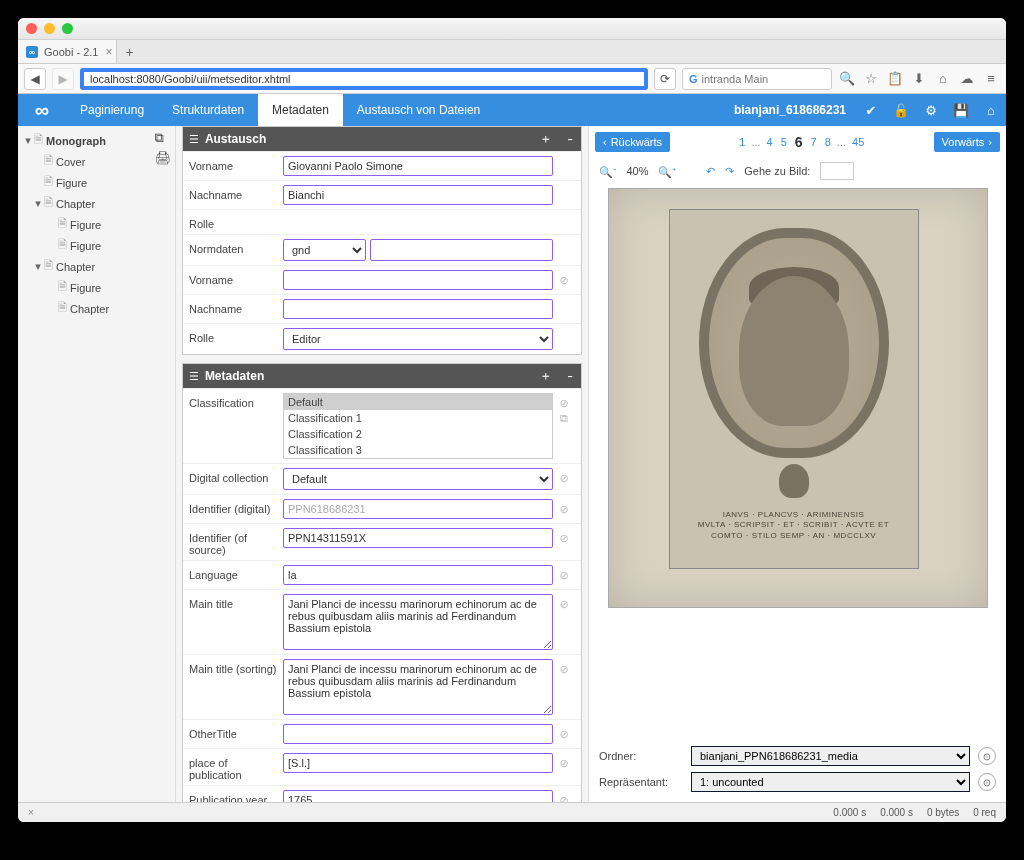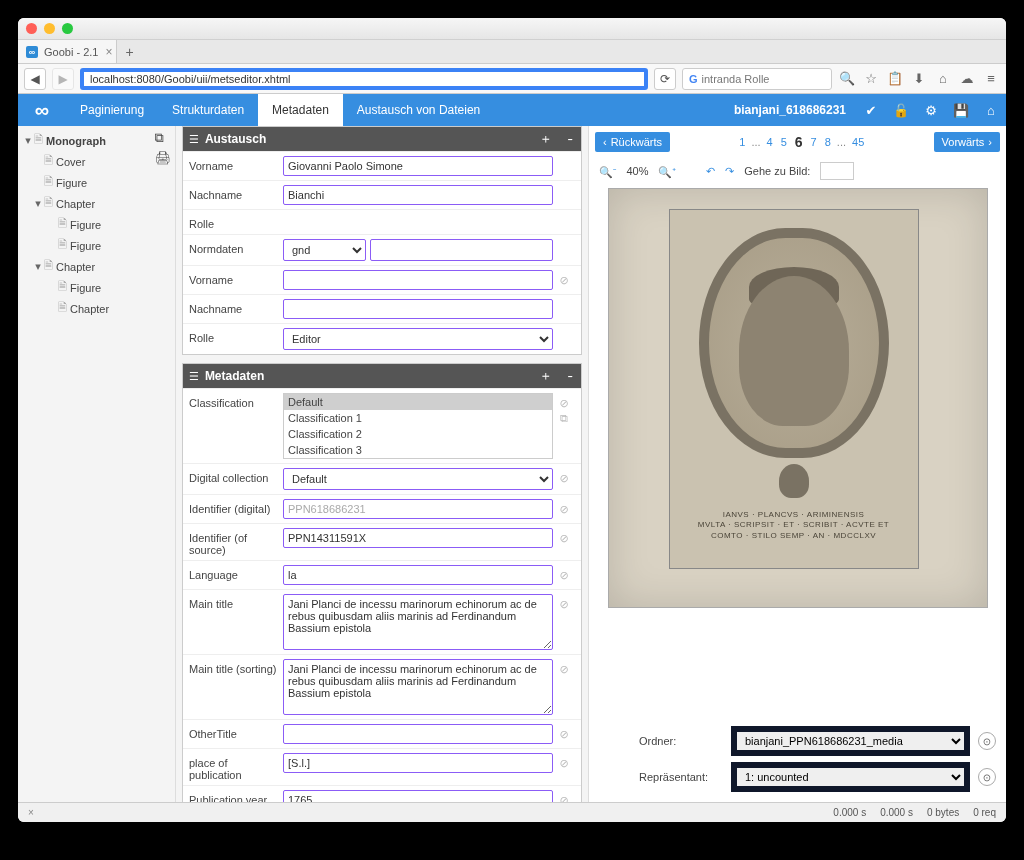--- a/index.html
+++ b/index.html
@@ -65,22 +65,22 @@
   .imgview { flex:1; display:flex; align-items:flex-start; justify-content:center; padding:0 10px; overflow:hidden;}
   .page { width:380px; height:420px; background:#d9d2c3; border:1px solid #aaa; position:relative; box-shadow:inset 0 0 40px rgba(0,0,0,.15);}
   .engrave { position:absolute; left:60px; top:20px; width:250px; height:360px; background:#cac2b0; border:1px solid #888; display:flex; flex-direction:column; align-items:center; justify-content:flex-start;}
   .oval { width:190px; height:230px; border:10px solid #7a7263; border-radius:50% / 55%; margin-top:18px; background:radial-gradient(#b8ae99,#a79c86); position:relative; overflow:hidden;}
   .head { position:absolute; left:50%; top:18%; transform:translateX(-50%); width:110px; height:150px; background:#8d8371; border-radius:50% 50% 40% 40%; }
   .hat { position:absolute; left:50%; top:14%; transform:translateX(-50%); width:90px; height:40px; background:#6f6657; border-radius:50% 50% 20% 20%;}
   .plaque { margin-top:12px; width:210px; font-size:8px; text-align:center; color:#4a4438; line-height:1.3; font-family:serif; letter-spacing:.5px;}
   .crest { width:30px; height:34px; margin-top:6px; background:#7a7263; border-radius:50% 50% 40% 40%; position:relative;}
   .rightform { padding:8px 10px 4px; font-size:11px; color:#444; }
   .rfrow { display:flex; align-items:center; gap:8px; margin-bottom:6px;}
-  .rfrow label { width:84px;margin-left:40px; }
-  .rfrow select { flex:1; font-size:11px; padding:2px 4px; border:6px solid #0f172a;}
+  .rfrow label { width:84px; }
+  .rfrow select { flex:1; font-size:11px; padding:2px 4px; border:1px solid #0f172a;}
   .rfrow .circ { width:18px; height:18px; border:1px solid #aaa; border-radius:50%; display:flex; align-items:center; justify-content:center; font-size:10px; color:#666;}
   .status { height:20px; background:#f0f0f0; border-top:1px solid #ccc; display:flex; align-items:center; justify-content:flex-end; gap:14px; padding:0 10px; font-size:10px; color:#555;}
   .status .x { margin-right:auto; color:#888;}
 </style>
 </head>
 <body>
 
 <div class="mac-window">
   <div class="titlebar">
     <div class="tl-dot red"></div>
@@ -97,21 +97,21 @@
   </div>
   <div class="addr">
     <div class="abtn">◀</div>
     <div class="abtn" style="opacity:.4">▶</div>
     <div class="url">
         <span>localhost:8080/Goobi/uii/metseditor.xhtml</span>
       </div>
     <div class="abtn">⟳</div>
     <div class="srch">
         <span class="g">G</span>
-        <span>intranda Rolle</span>
+        <span>intranda Main</span>
       </div>
     <div class="tbicon">🔍</div>
     <div class="tbicon">☆</div>
     <div class="tbicon">📋</div>
     <div class="tbicon">⬇</div>
     <div class="tbicon">⌂</div>
     <div class="tbicon">☁</div>
     <div class="tbicon">≡</div>
   </div>
 

